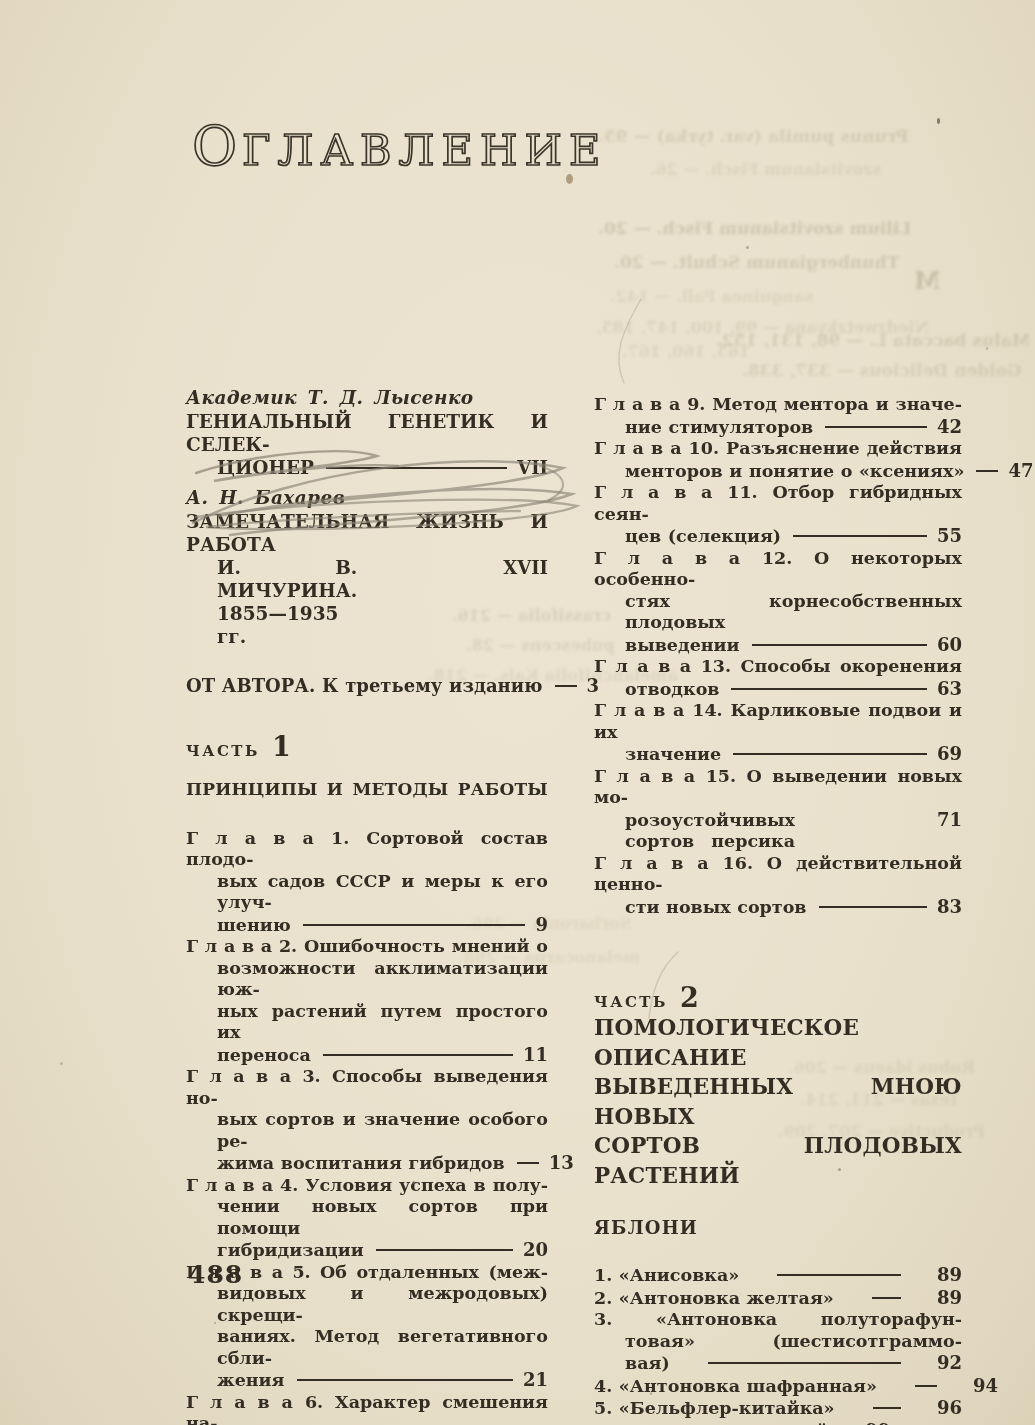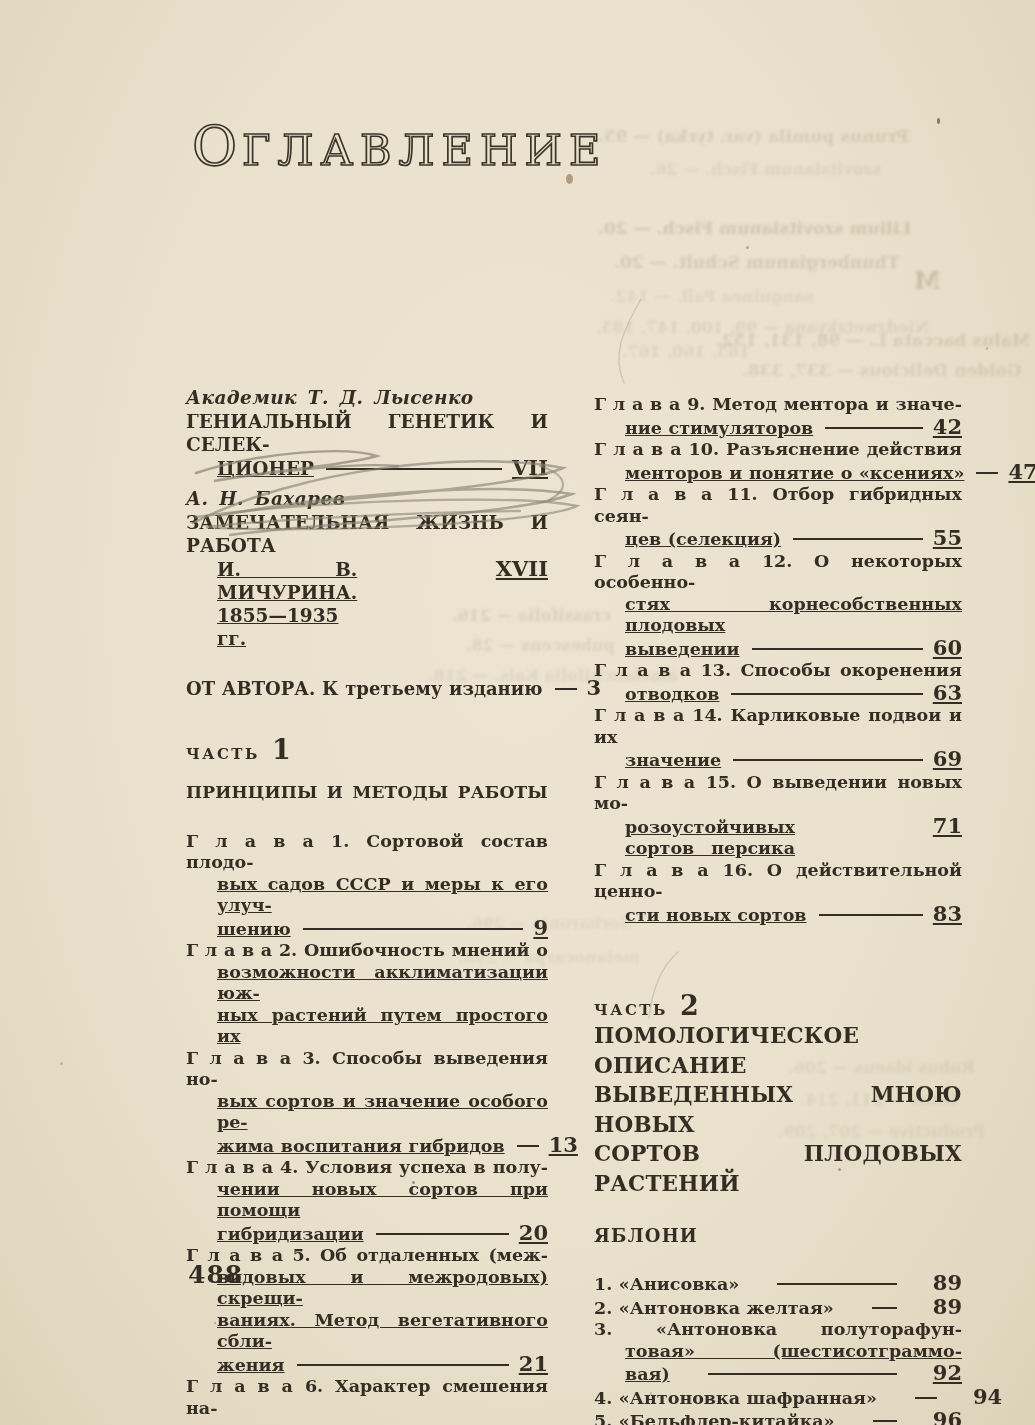--- a/index.html
+++ b/index.html
@@ -25,28 +25,28 @@
   .col.right{left:594px;top:394px;width:368px;}
 
   .author{font-style:italic;font-size:18.5px;line-height:24px;letter-spacing:.4px;word-spacing:4px;}
   .fm .tline{font-size:18.5px;line-height:23px;}
   .toc-entry{margin:0;}
   #front-matter .toc-entry + .toc-entry{margin-top:7px;}
   #preface{margin-top:27px;}
   #preface .tline{font-size:18px;}
 
   .tline{font-size:17.5px;line-height:21.5px;word-spacing:.5px;}
-  .cont{padding-left:31px;text-decoration:underline;}
+  .cont{padding-left:31px;}
   .just{text-align:justify;text-align-last:justify;}
   .final{display:flex;align-items:baseline;}
   .t{white-space:nowrap;}
   .t.grow{flex:1;white-space:normal;text-align:justify;text-align-last:justify;margin-right:12px;}
   .lead{flex:1 1 auto;min-width:22px;border-bottom:2px solid #332d24;transform:translateY(-5px);margin:0 10px 0 12px;}
   .lead.nolead{border-bottom:none;margin:0 2px;}
-  .pg{font-size:21px;}
+  .pg{font-size:18px;}
 
   .part-row{display:flex;align-items:baseline;}
   .part-word{font-size:15px;letter-spacing:2.5px;}
   .part-num{font-size:27px;margin-left:12px;}
   .col.left .part-row{margin-top:34px;}
   .col.right .part-row{margin-top:64px;}
 
   .h2{font-size:17px;line-height:26px;letter-spacing:.2px;margin:14px 0 0 0;text-align:justify;text-align-last:justify;}
   #part2-heading{}
   .h2line{font-size:21.5px;line-height:29.5px;letter-spacing:.2px;text-align:justify;text-align-last:justify;}
@@ -137,20 +137,25 @@
         <div class="tline final cont">
           <span class="t">шению</span>
           <span class="lead"></span>
           <span class="pg">9</span>
         </div>
       </div>
       <div class="toc-entry">
         <div class="tline just">Г л а в а  2. Ошибочность мнений о</div>
         <div class="tline just cont">возможности акклиматизации юж-</div>
         <div class="tline just cont">ных растений путем простого их</div>
+        <div class="tline final cont">
+          <span class="t">переноса</span>
+          <span class="lead"></span>
+          <span class="pg">11</span>
+        </div>
       </div>
       <div class="toc-entry">
         <div class="tline just">Г л а в а  3. Способы выведения но-</div>
         <div class="tline just cont">вых сортов и значение особого ре-</div>
         <div class="tline final cont">
           <span class="t">жима воспитания гибридов</span>
           <span class="lead"></span>
           <span class="pg">13</span>
         </div>
       </div>

